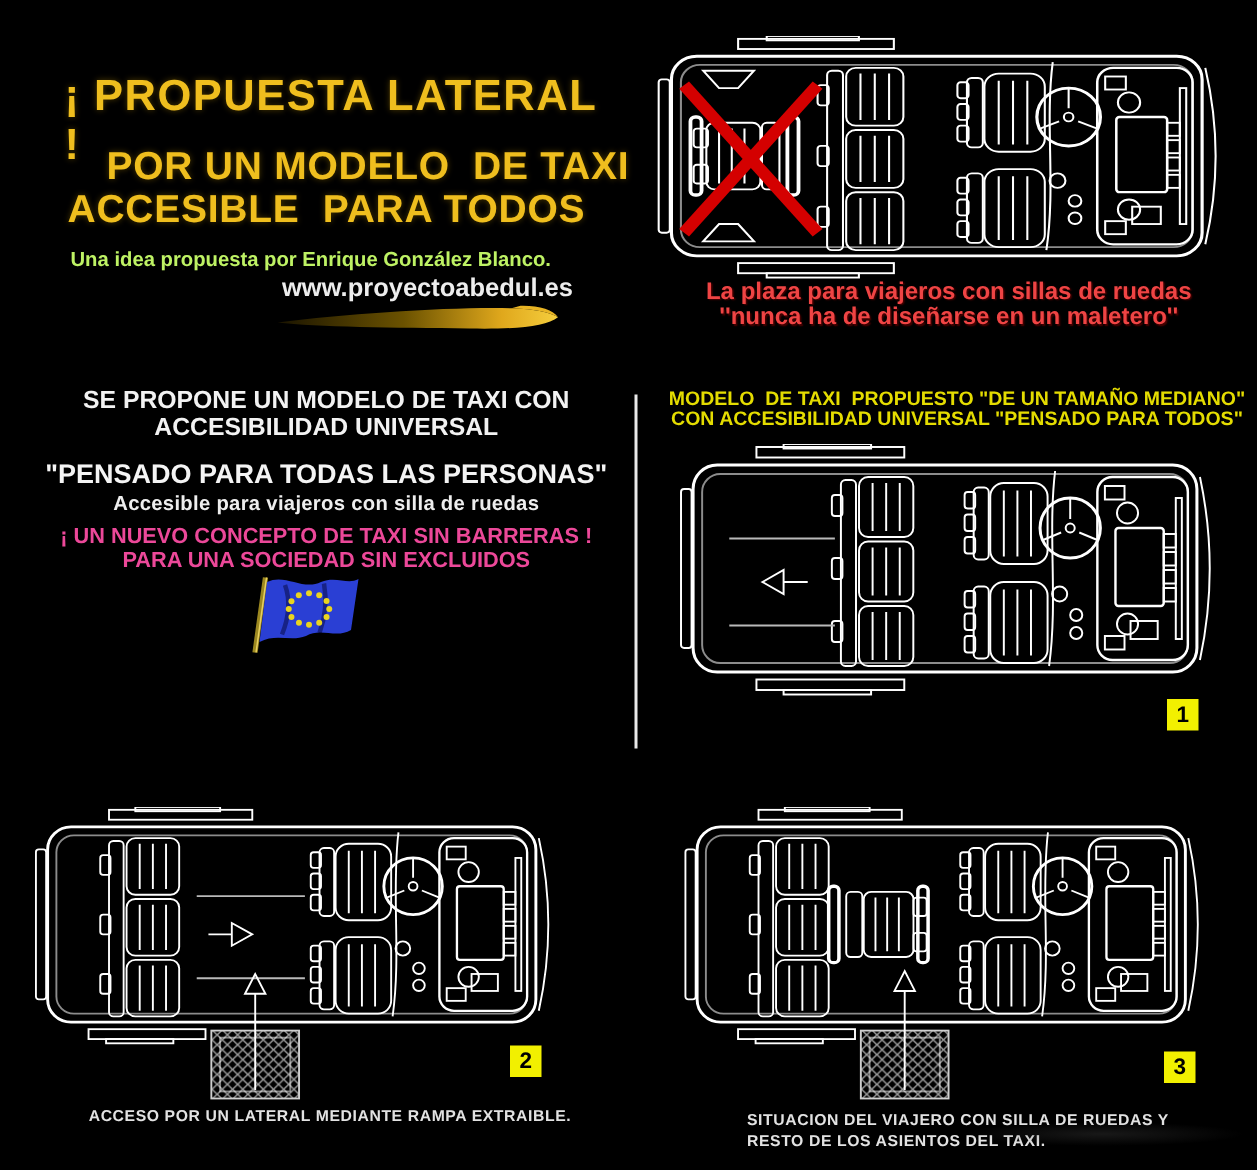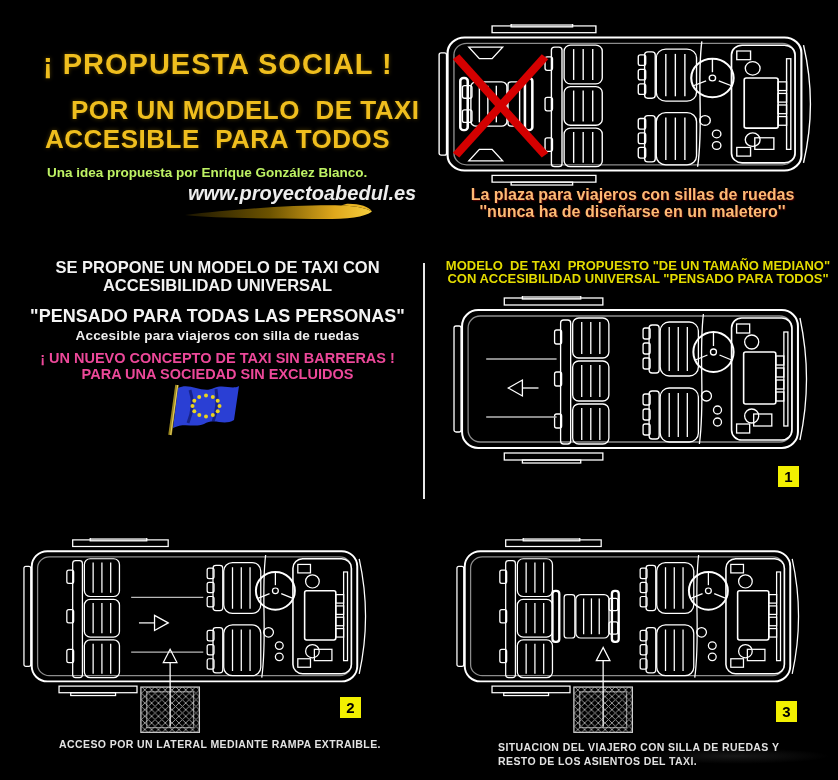--- a/index.html
+++ b/index.html
@@ -11,23 +11,23 @@
   .pre{white-space:pre-wrap;}
   .title{
     font-size:29px;font-weight:bold;color:#efbe1e;letter-spacing:1px;
     text-shadow:0 0 4px rgba(120,90,0,.65);
   }
   .subtitle{
     font-size:26px;font-weight:bold;color:#efbe1e;line-height:1.09;letter-spacing:.5px;
     text-shadow:0 0 4px rgba(120,90,0,.65);
   }
   .byline{font-size:13.5px;font-weight:bold;color:#bef264;}
-  .website{font-size:20px;font-weight:bold;color:#ededed;text-align:center;cursor:pointer;font-style:italic;}
+  .website{font-size:17px;font-weight:bold;color:#ededed;text-align:center;cursor:pointer;}
   .redcap{
-    font-size:16px;font-weight:bold;color:#fdba74;text-align:center;line-height:1.06;
+    font-size:16px;font-weight:bold;color:#ef4444;text-align:center;line-height:1.06;
     text-shadow:1px 1px 1px #4a0000;
   }
   .h-white{font-size:16.5px;font-weight:bold;color:#f2f2f2;text-align:center;line-height:1.08;}
   .quote{font-size:18px;font-weight:bold;color:#f4f4f4;text-align:center;}
   .note{font-size:13.5px;font-weight:bold;color:#eeeeee;text-align:center;letter-spacing:.2px;}
   .slogan{font-size:14.5px;font-weight:bold;color:#ec4899;text-align:center;line-height:1.12;}
   .prop-head{font-size:13px;font-weight:bold;color:#e4dc00;text-align:center;line-height:1.0;letter-spacing:0px;}
   .figcap{font-size:10.5px;font-weight:bold;color:#e2e2e2;letter-spacing:.4px;line-height:1.35;}
   .badge{
     width:21px;height:21px;background:#f2f000;color:#000;text-align:center;
@@ -38,21 +38,21 @@
   .smudge{
     width:190px;height:16px;border-radius:50%;
     background:radial-gradient(ellipse at center, rgba(80,80,80,.30), rgba(0,0,0,0) 70%);
   }
 </style>
 </head>
 <body>
 
 <div class="canvas">
 
-  <div class="abs title pre" style="left:43px;top:48px;width:360px;">¡ PROPUESTA SOCIAL !</div>
+  <div class="abs title pre" style="left:43px;top:48px;width:360px;">¡ PROPUESTA LATERAL !</div>
 
   <div class="abs subtitle pre" style="left:45px;top:96px;width:360px;padding-left:26px;">POR UN MODELO  DE TAXI</div>
   <div class="abs subtitle pre" style="left:45px;top:125px;width:360px;">ACCESIBLE  PARA TODOS</div>
 
   <div class="abs byline" style="left:47px;top:165px;width:340px;">Una idea propuesta por Enrique González Blanco.</div>
 
   <div class="abs website" style="left:188px;top:182px;width:190px;">www.proyectoabedul.es</div>
 
   <div class="abs" style="left:183px;top:202px;width:192px;height:20px;"><svg width="100%" height="100%" viewBox="0 0 192 20" preserveAspectRatio="none">
     <defs>

